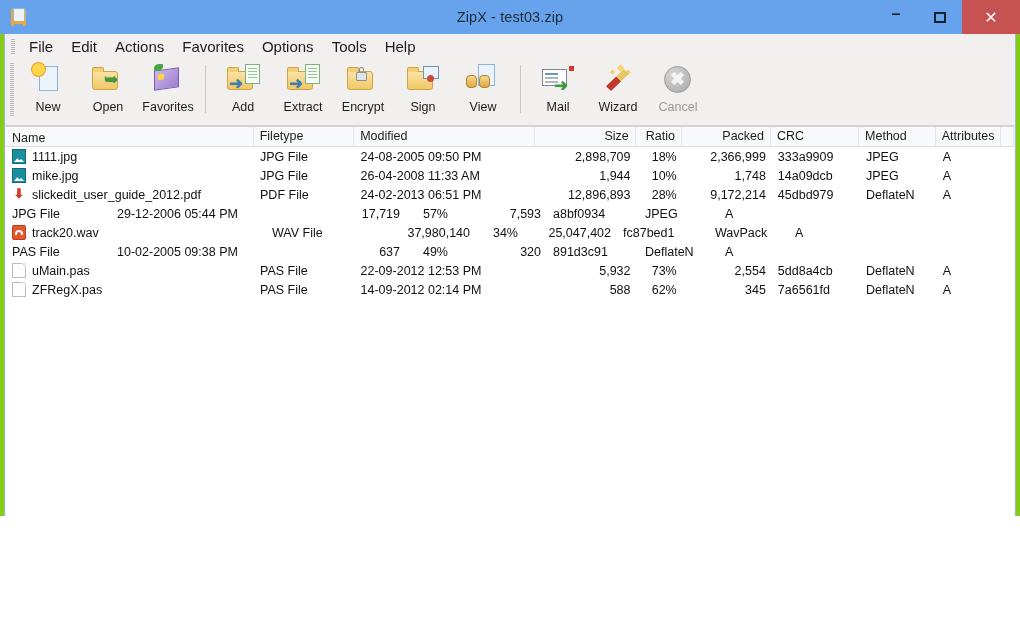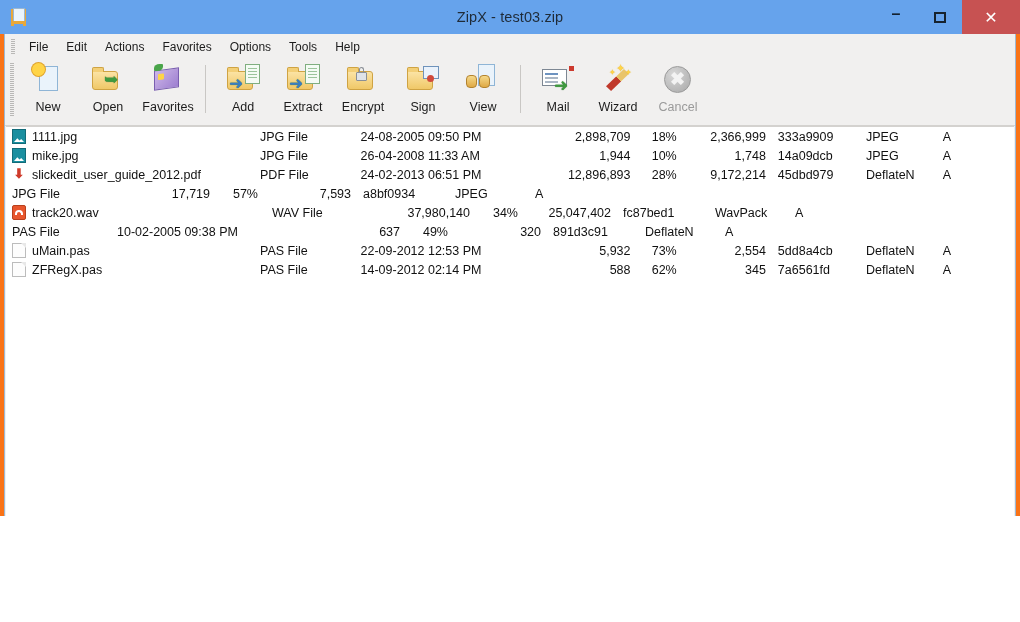--- a/index.html
+++ b/index.html
@@ -8,21 +8,21 @@
     background: #ffffff;
   }
   body {
     font-family: "Liberation Sans", sans-serif;
     -webkit-font-smoothing: none;
   }
   #app {
     position: relative;
     width: 1020px;
     height: 516px;
-    background: #f97316;
+    background: #84cc16;
     box-sizing: border-box;
     overflow: hidden;
   }
 
   
   .titlebar {
     position: relative;
     height: 34px;
     background: #66a3ec;
     display: flex;
@@ -120,21 +120,21 @@
     flex: 0 0 auto;
   }
   .grip {
     width: 4px;
     height: 15px;
     margin: 0 5px 0 6px;
     background-image: repeating-linear-gradient(
       to bottom, #b9b8b6 0 1px, #f1f0ef 1px 2px);
   }
   .menu-item {
-    font-size: 12px;
+    font-size: 15px;
     color: #1c1c1c;
     padding: 3px 9px;
     white-space: nowrap;
   }
 
   
   .toolbar {
     height: 66px;
     background: #f1f0ef;
     border-bottom: 1px solid #d4d2cf;
@@ -633,20 +633,32 @@
       <div class="tb-btn disabled">
         <div class="glyph">
           <div class="i-cancel">✖</div>
         </div>
         <div class="label">Cancel</div>
       </div>
     </div>
 
     <div class="listview">
 
+      <div class="lv-head">
+        <div class="hcell c-name">Name</div>
+        <div class="hcell c-filetype">Filetype</div>
+        <div class="hcell c-modified">Modified</div>
+        <div class="hcell c-size">Size</div>
+        <div class="hcell c-ratio">Ratio</div>
+        <div class="hcell c-packed">Packed</div>
+        <div class="hcell c-crc">CRC</div>
+        <div class="hcell c-method">Method</div>
+        <div class="hcell c-attr">Attributes</div>
+        <div class="hcell c-pad"></div>
+      </div>
 
       <div class="lv-body" id="rows">
           <div class="lv-row">
             <div class="cell c-name">
               <div class="fi img"></div>
               <span>1111.jpg</span>
             </div>
             <div class="cell c-filetype">JPG File</div>
             <div class="cell c-modified">24-08-2005  09:50 PM</div>
             <div class="cell c-size">2,898,709</div>
@@ -682,20 +694,21 @@
             <div class="cell c-size">12,896,893</div>
             <div class="cell c-ratio">28%</div>
             <div class="cell c-packed">9,172,214</div>
             <div class="cell c-crc">45dbd979</div>
             <div class="cell c-method">DeflateN</div>
             <div class="cell c-attr">A</div>
             <div class="cell c-pad"></div>
           </div>
           <div class="lv-row">
             <div class="cell c-filetype">JPG File</div>
+            <div class="cell c-modified">29-12-2006  05:44 PM</div>
             <div class="cell c-size">17,719</div>
             <div class="cell c-ratio">57%</div>
             <div class="cell c-packed">7,593</div>
             <div class="cell c-crc">a8bf0934</div>
             <div class="cell c-method">JPEG</div>
             <div class="cell c-attr">A</div>
             <div class="cell c-pad"></div>
           </div>
           <div class="lv-row">
             <div class="cell c-name">

